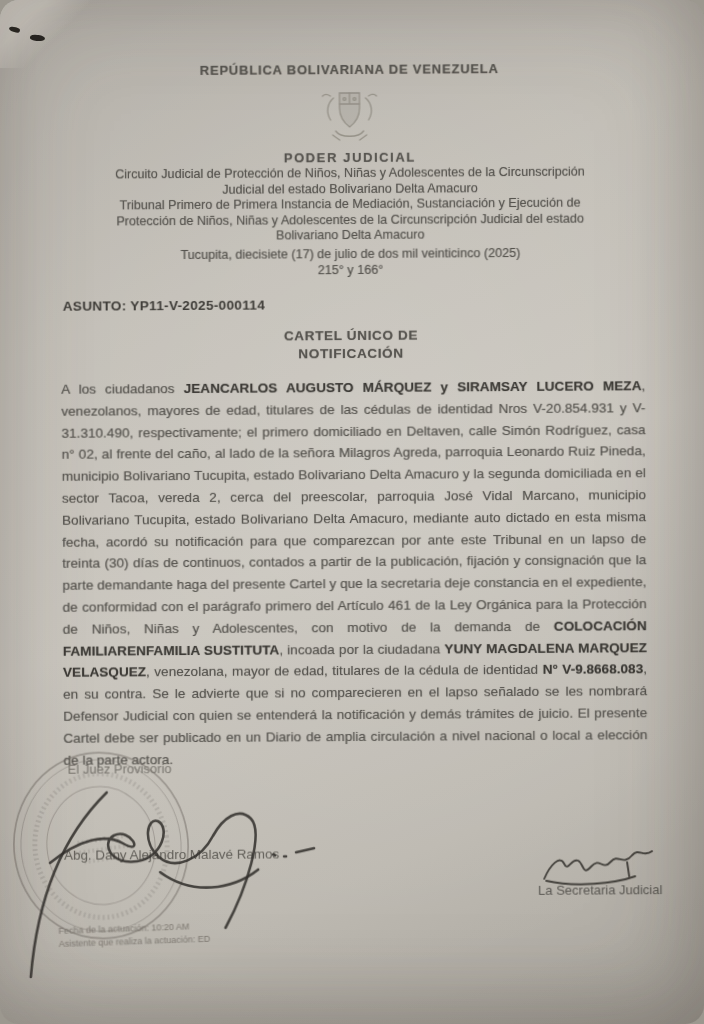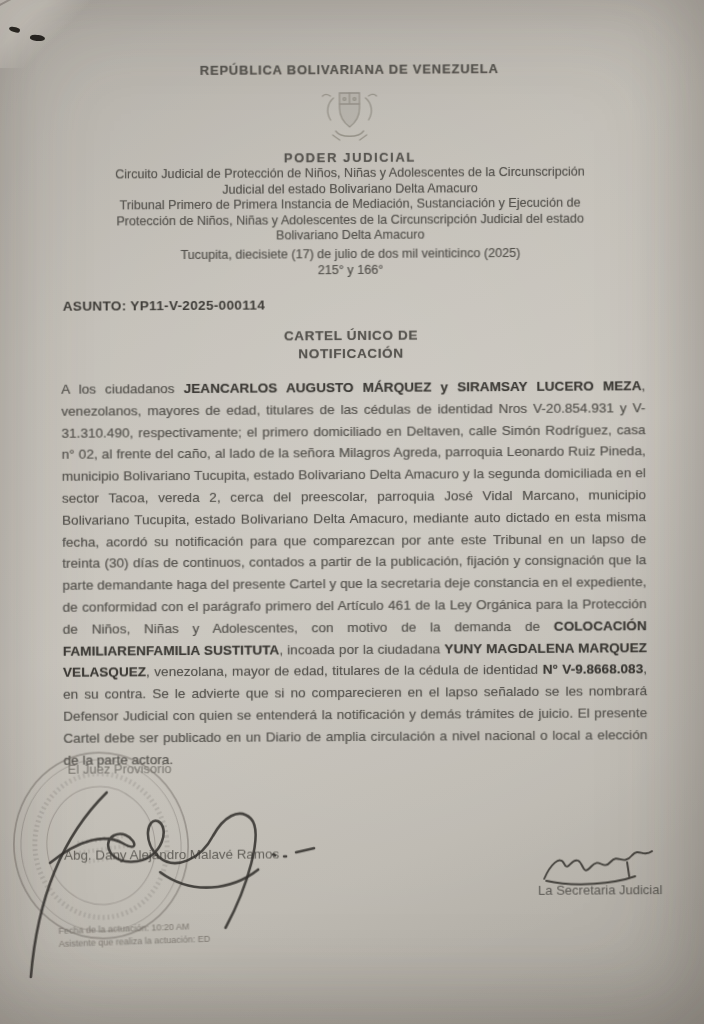--- a/index.html
+++ b/index.html
@@ -6,20 +6,21 @@
   body{
     width:704px;height:1024px;overflow:hidden;
     font-family:"Liberation Sans","DejaVu Sans",sans-serif;
     background:#9c988f;
   }
   .page{
     position:relative;width:704px;height:1024px;overflow:hidden;
     background:
       radial-gradient(130% 100% at 52% 42%, rgba(255,255,255,0.12) 0%, rgba(255,255,255,0) 55%, rgba(56,51,45,0.16) 100%),
       linear-gradient(158deg,#b2aea7 0%,#c2beb6 28%,#c9c5bd 52%,#bdb9b1 78%,#a9a59d 100%);
+    border-radius: 19px;
   }
   .page::after{
     content:"";position:absolute;inset:0;pointer-events:none;z-index:9;
     box-shadow:inset 0 0 110px rgba(58,52,46,.22), inset -18px -25px 60px rgba(58,52,46,.14);
   }
   .content{position:absolute;inset:0;transform:rotate(-0.35deg);filter:blur(.2px);}
   .abs{position:absolute;}
   .ctr{left:0;width:100%;text-align:center;}
   .ink{color:rgba(77,75,71,.88);text-shadow:0 0 .8px rgba(80,77,72,.5);}
   .ink-b{color:rgba(56,54,50,.95);font-weight:700;}

